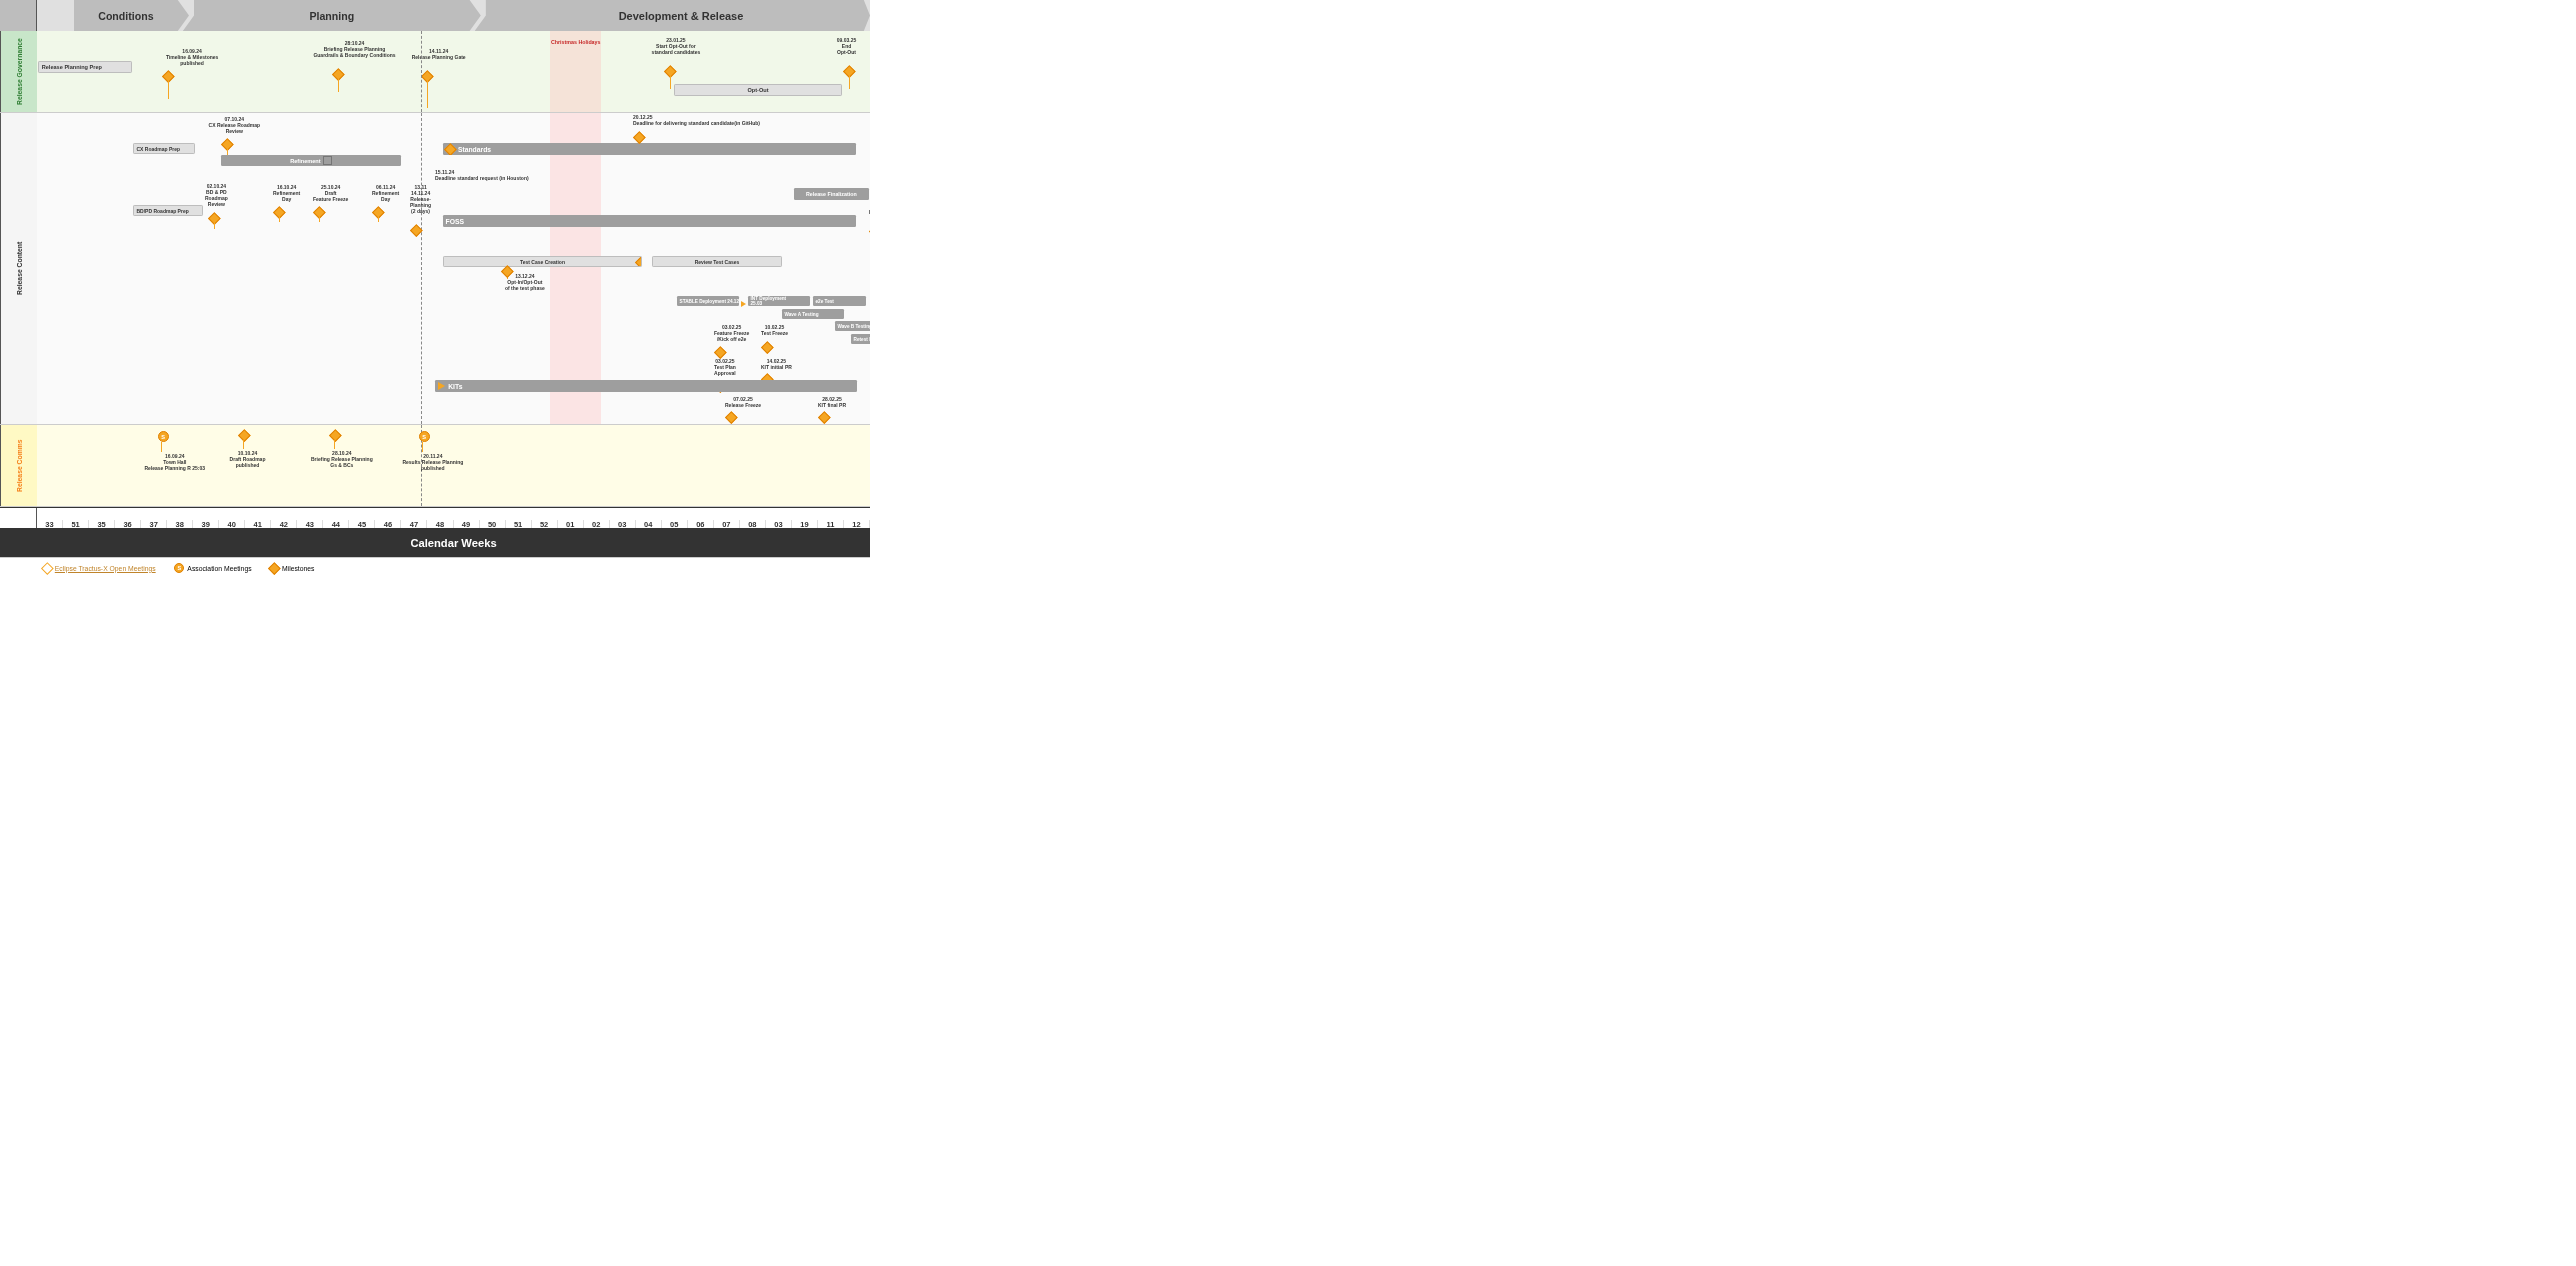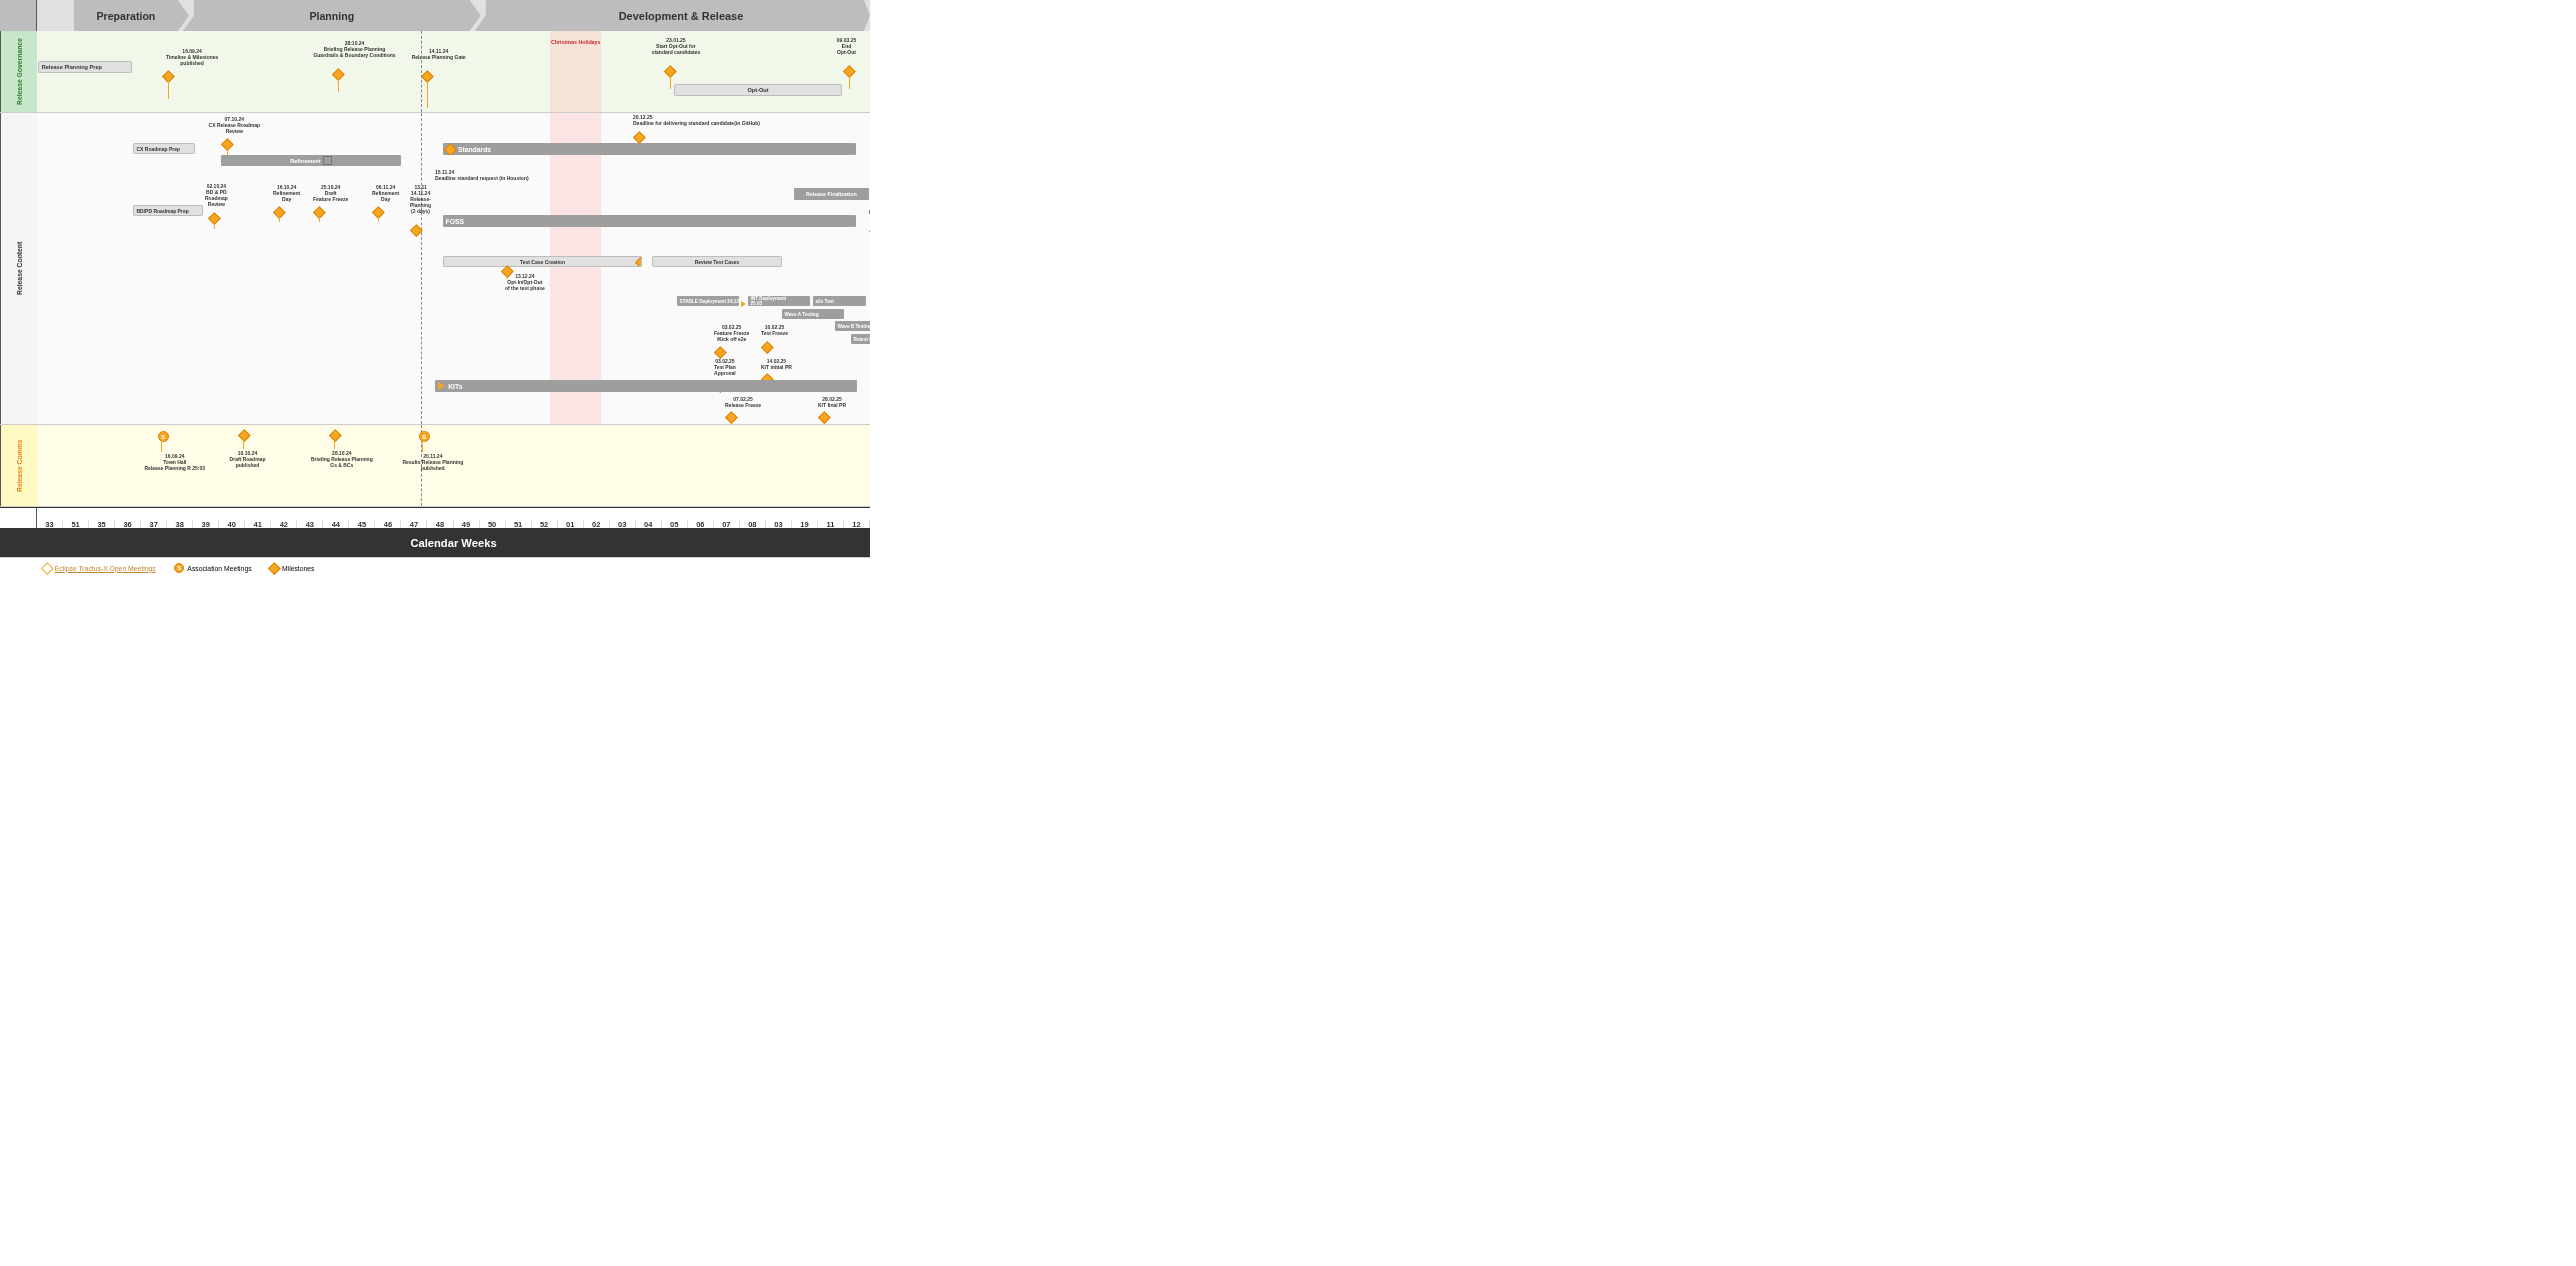--- a/index.html
+++ b/index.html
@@ -193,21 +193,21 @@
 </head>
 <body>
 
 <div class="chart-container">
 
   <div class="phase-header">
     <div style="width:37px; background:#bdbdbd; border-right:1.2px solid #555;"></div>
     <div style="flex:1; display:flex; position:relative;">
 
       <div class="phase-arrow phase-prep" style="width:115px; background:#bdbdbd; display:flex; align-items:center; justify-content:center; clip-path:polygon(0 0, calc(100% - 11.2px) 0, 100% 50%, calc(100% - 11.2px) 100%, 0 100%); padding-right:11.2px;">
-        <span style="font-size:10.6px; font-weight:bold; color:#333;">Preparation</span>
+        <span style="font-size:10.6px; font-weight:bold; color:#333;">Conditions</span>
       </div>
 
       <div class="phase-arrow" style="width:298px; background:#bdbdbd; display:flex; align-items:center; justify-content:center; clip-path:polygon(11.2px 0, calc(100% - 11.2px) 0, 100% 50%, calc(100% - 11.2px) 100%, 0 100%, 11.2px 50%); padding:0 11.2px; margin-left:-6.2px;">
         <span style="font-size:10.6px; font-weight:bold; color:#333;">Planning</span>
       </div>
 
       <div class="phase-arrow" style="flex:1; background:#bdbdbd; display:flex; align-items:center; justify-content:center; clip-path:polygon(11.2px 0, calc(100% - 6.2px) 0, 100% 50%, calc(100% - 6.2px) 100%, 0 100%, 11.2px 50%); padding-left:17.4px; margin-left:-6.2px;">
         <span style="font-size:11px; font-weight:bold; color:#333;">Development &amp; Release</span>
       </div>
     </div>

